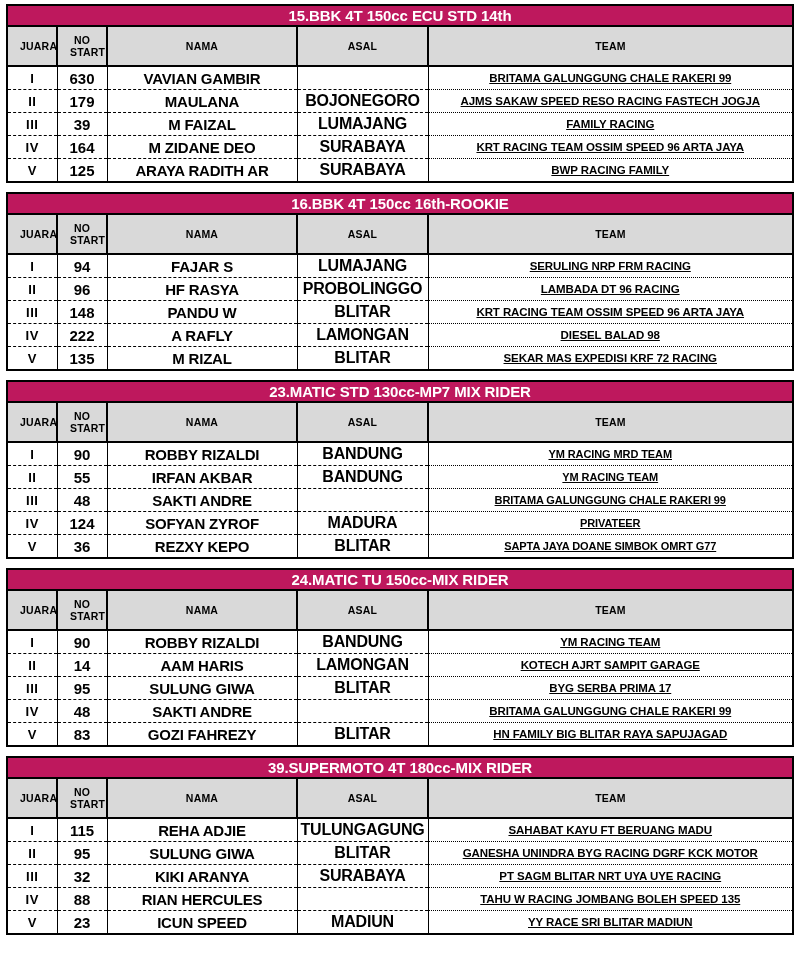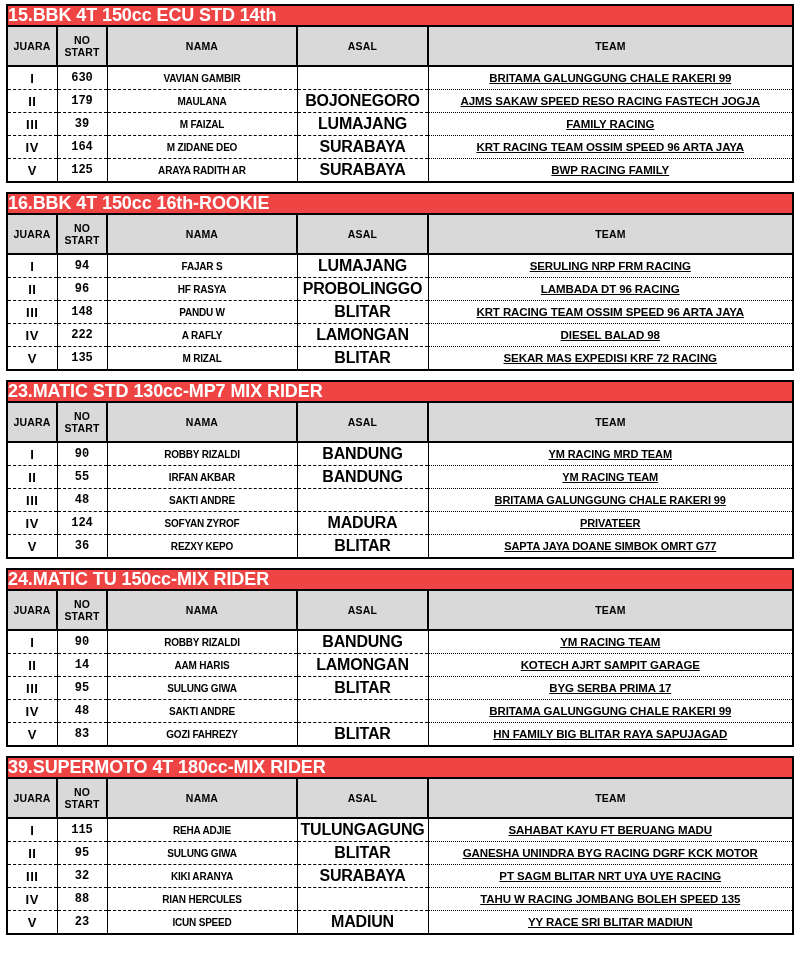--- a/index.html
+++ b/index.html
@@ -27,24 +27,25 @@
 
   
   .result-block {
     width: 788px;
     border: 2px solid #000;
     box-sizing: border-box;
     background: #fff;
   }
 
   .block-title {
-    background: #ef4444;
+    background: #be185d;
     color: #ffffff;
+    text-align: center;
     font-weight: bold;
-    font-size: 18px;
+    font-size: 15px;
     line-height: 19px;
     height: 19px;
     letter-spacing: -0.1px;
     font-stretch: condensed;
     border-bottom: 2px solid #000;
     white-space: nowrap;
     overflow: hidden;
   }
 
   table.results {
@@ -62,21 +63,21 @@
   thead th {
     background: #d9d9d9;
     border: 2px solid #000;
     border-top: none;
     font-size: 10.5px;
     font-weight: bold;
     text-align: center;
     vertical-align: middle;
     height: 38px;
     letter-spacing: 0.2px;
-    padding: 0 5px;
+    padding: 0 12px;
   }
   thead th.th-juara { border-left: none; }
   thead th.th-team  { border-right: none; margin-left: 32px; }
   thead th .two-line { display: block; line-height: 12px; }
 
   tbody td {
     border-left: 1px solid #000;
     border-right: 1px solid #000;
     border-top: 1px dashed #000;
     text-align: center;
@@ -85,22 +86,22 @@
     font-weight: bold;
     padding: 0 3px;
     white-space: nowrap;
     overflow: hidden;
   }
   tbody tr:first-child td { border-top: none; }
   tbody td.col-juara { border-left: none; }
   tbody td.col-team  { border-right: none; border-top-style: dotted; text-decoration: underline; }
 
   tbody td.col-juara { font-size: 13px; letter-spacing: 0.5px; }
-  tbody td.col-no    { font-size: 12px; font-family: Liberation Mono, monospace; }
-  tbody td.col-nama  { font-size: 10px; letter-spacing: -0.2px; }
+  tbody td.col-no    { font-size: 15px; }
+  tbody td.col-nama  { font-size: 15px; letter-spacing: -0.2px; }
   tbody td.col-asal  { font-size: 16px; letter-spacing: -0.2px; }
   tbody td.col-team  { font-size: 11.5px; letter-spacing: -0.1px; }
 
   
   .result-block.team-small tbody td.col-team { font-size: 11px; }
 </style>
 </head>
 <body>
 
 <div id="page">

